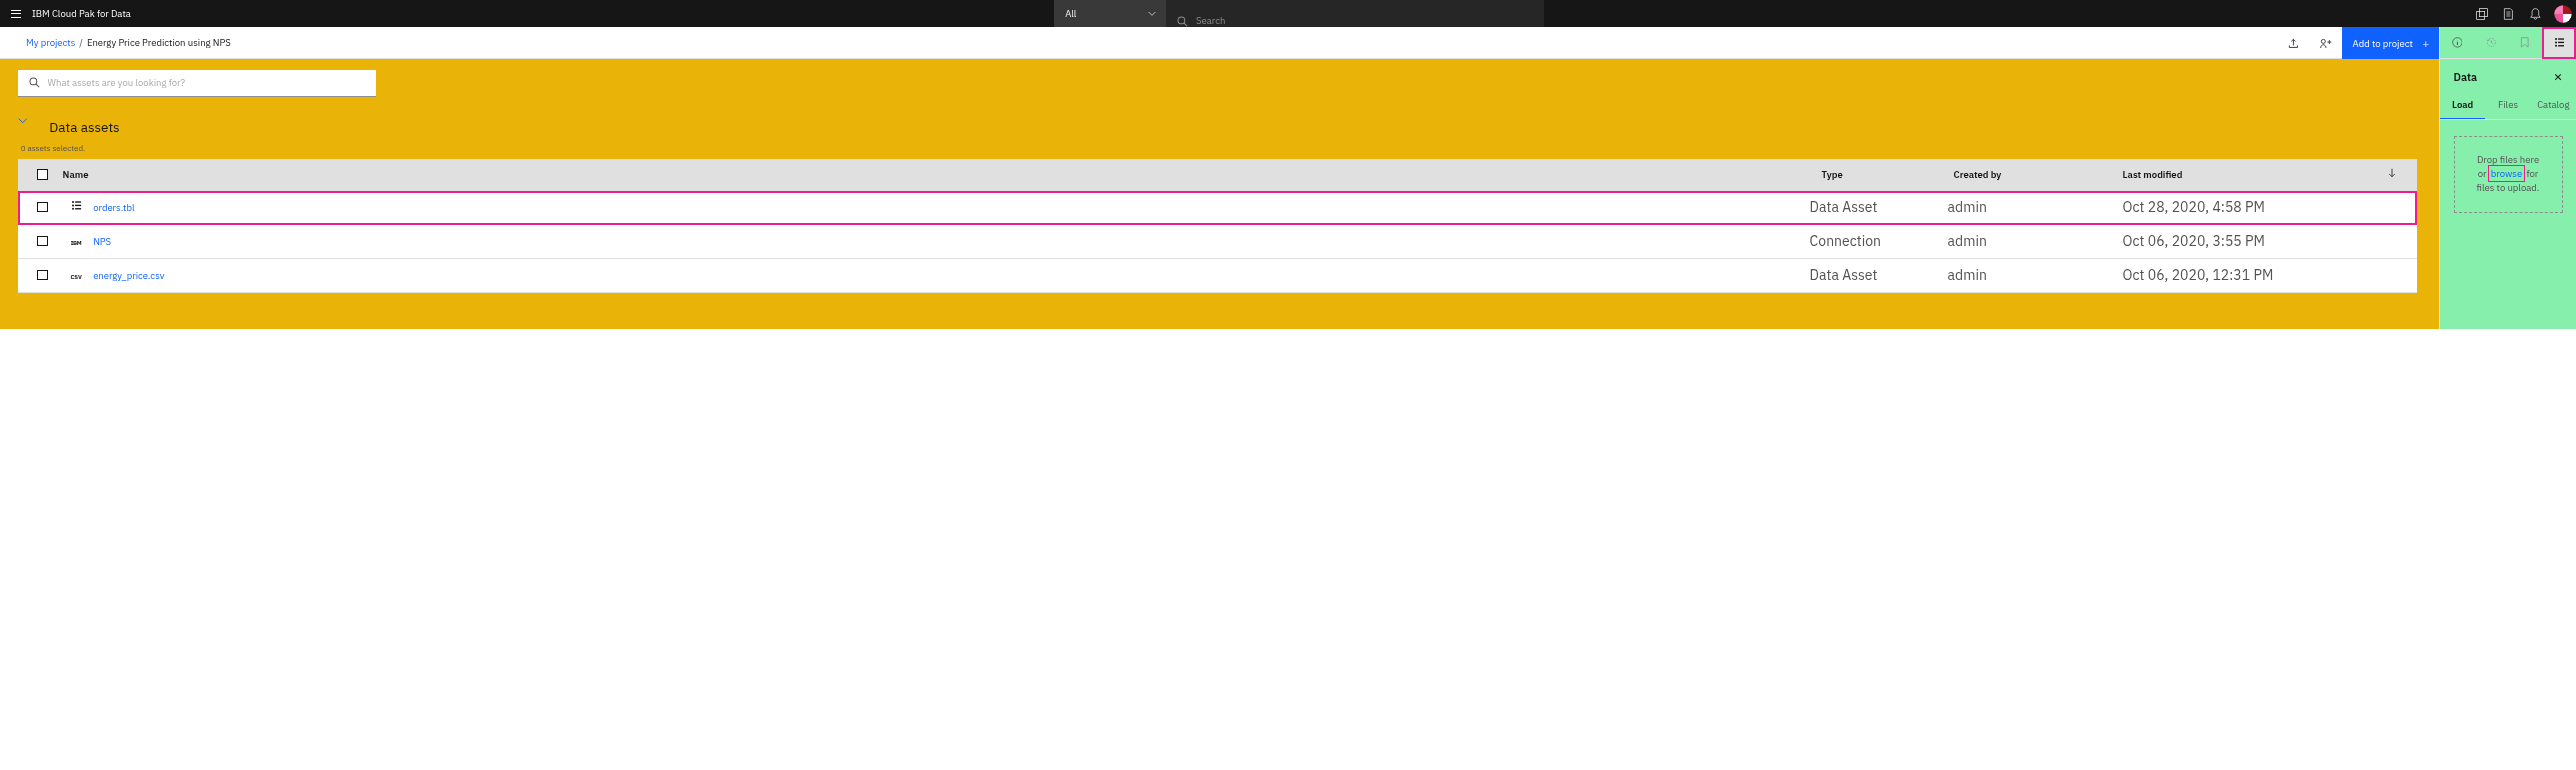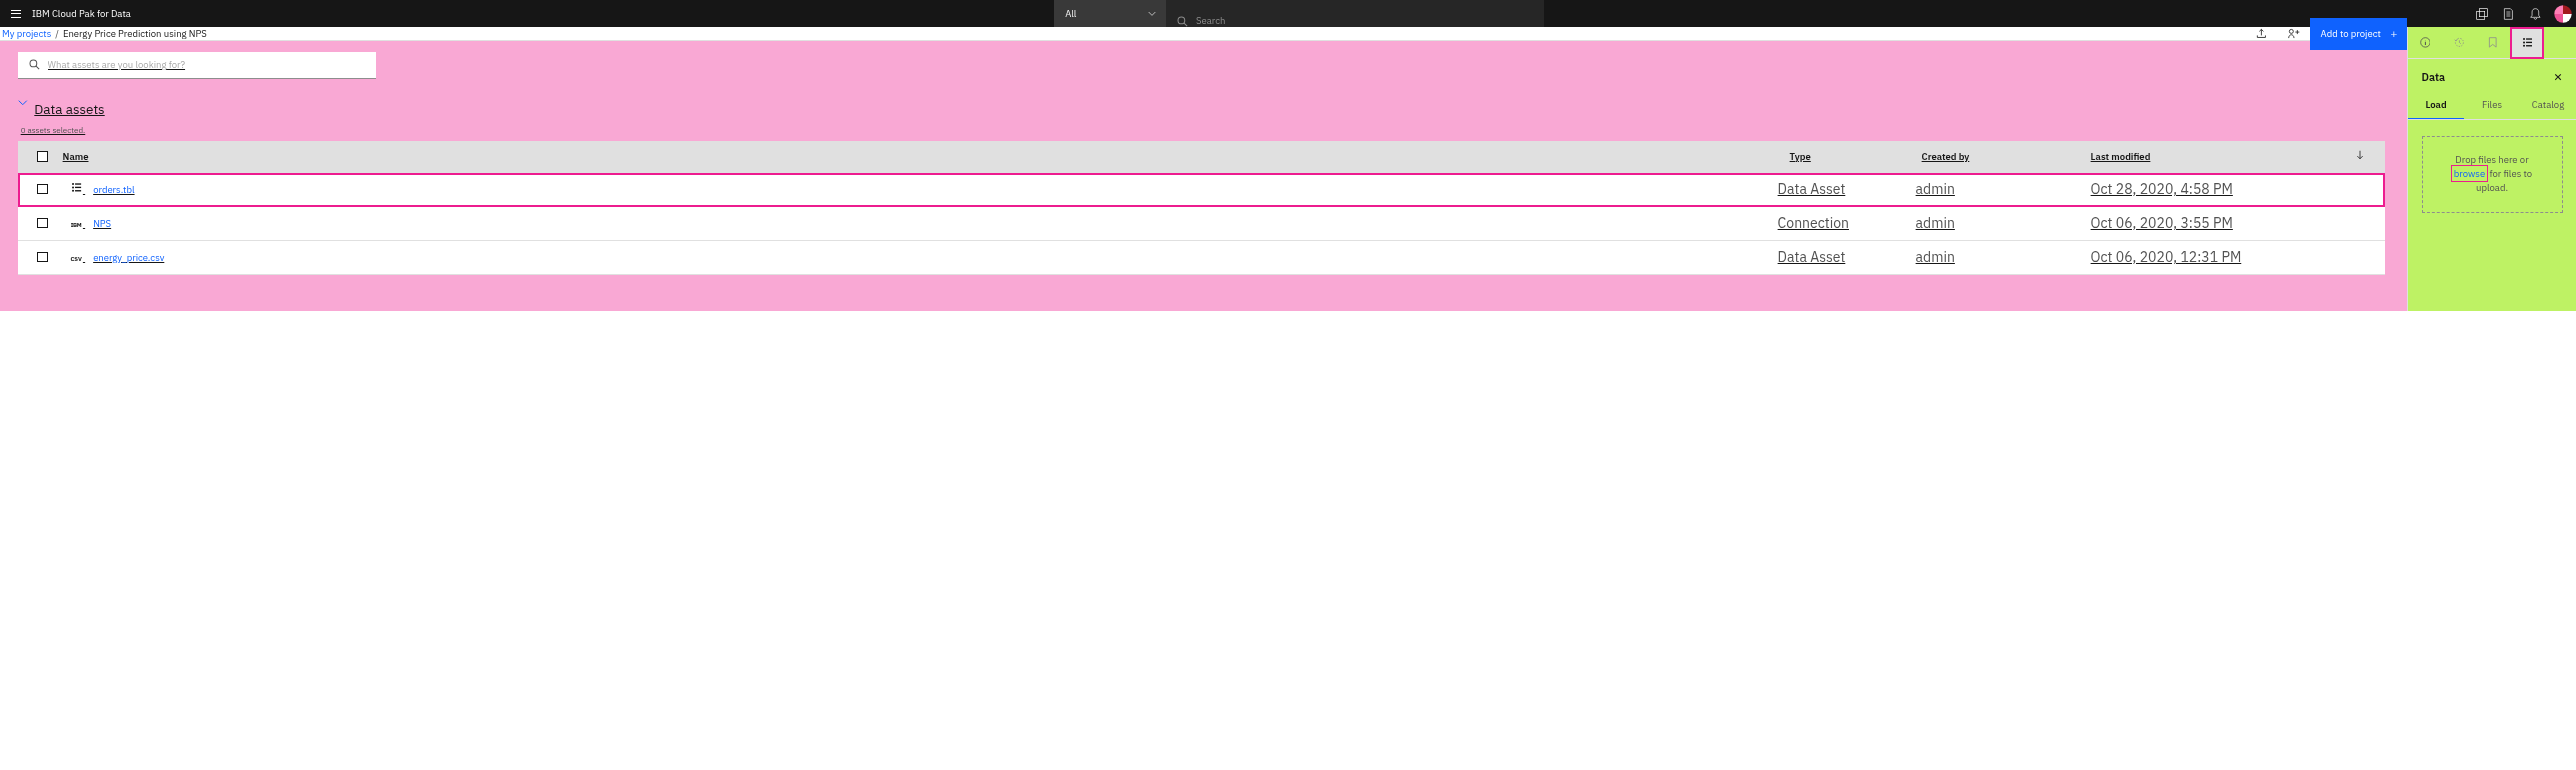--- a/index.html
+++ b/index.html
@@ -11,44 +11,44 @@
     .hamburger-lines span { display: block; height: 0.7px; background: #fff; }
     .app-title { font-size: 9.5px; color: #fff; }
     .top-spacer { flex: 1; }
     .filter-dropdown { background: #393939; height: 27px; width: 112px; display: flex; align-items: center; justify-content: space-between; padding: 0 10.8px; color: #f4f4f4; cursor: pointer; }
     .search-bar { background: #262626; height: 27px; flex: 1; max-width: 378px; display: flex; align-items: flex-end; padding: 0 10.8px; }
     .search-bar input { background: transparent; border: none; color: #c6c6c6; font-size: 9.5px; outline: none; flex: 1; margin-left: 8px; }
     .search-bar input::placeholder { color: #8d8d8d; }
     .top-icon { width: 27px; height: 27px; display: flex; align-items: center; justify-content: center; cursor: pointer; }
     .avatar-icon { width: 20px; height: 20px; }
     
-    .sub-header { height: 14px; display: flex; align-items: center; border-bottom: 0.7px solid #e0e0e0; padding-left: 2px; }
+    .sub-header { height: 32px; display: flex; border-bottom: 0.7px solid #e0e0e0; padding-left: 26px; }
     .breadcrumb { display: flex; align-items: center; font-size: 9.5px; }
     .breadcrumb a { color: #0f62fe; text-decoration: none; }
     .breadcrumb-sep { margin: 0 4px; color: #525252; }
     .breadcrumb-current { color: #161616; }
     .sub-header-spacer { flex: 1; }
     .sub-header-icon { width: 32px; height: 32px; display: flex; align-items: center; justify-content: center; cursor: pointer; }
     .add-to-project-btn { background: #0f62fe; color: #fff; height: 32px; padding: 0 9.5px 0 10.8px; display: flex; align-items: center; gap: 9.5px; cursor: pointer; border: none; font-size: 9.5px; }
     .plus-icon { font-size: 12px; font-weight: 300; }
     
     .main-area { display: flex; }
     .content-area { flex: 1; }
     
     .tabs { display: flex; border-bottom: 0.7px solid #e0e0e0; padding-left: 11.5px; background: #fff; }
     .tab { padding: 0 10.8px; height: 32px; display: flex; align-items: center; font-size: 9.5px; color: #525252; cursor: pointer; border-bottom: 1.4px solid transparent; min-width: 84px; }
     .tab.active { border-bottom-color: #0f62fe; color: #161616; font-weight: 600; }
     .tab.highlighted { outline: 2.7px solid #ed1c8f; outline-offset: -2.7px; }
     
-    .content-body { background: #f9a8d4; padding: 10.8px 21.6px 21.6px 18px; min-height: 270px; text-decoration: underline; }
+    .content-body { background: #eab308; padding: 10.8px 21.6px 21.6px 18px; min-height: 270px; }
     .asset-search { background: #fff; border-bottom: 0.7px solid #8d8d8d; height: 27px; width: 358px; display: flex; align-items: center; padding: 0 10.8px; }
     .asset-search input { border: none; outline: none; font-size: 9.5px; flex: 1; margin-left: 8px; color: #161616; }
     .asset-search input::placeholder { color: #a8a8a8; }
     
-    .section-header { display: flex; align-items: flex-start; margin-top: 21.6px; margin-bottom: 6.8px; }
+    .section-header { display: flex; align-items: flex-start; margin-top: 21.6px; margin-bottom: 6.8px; gap: 15px; }
     .section-header h2 { font-size: 13.5px; font-weight: 400; color: #161616; margin-left: 6.8px; }
     .chevron-icon { color: #0f62fe; }
     .selection-count { font-size: 8px; color: #525252; margin-top: 2.7px; margin-left: 2.7px; }
     
     .data-table { width: 100%; margin-top: 5.4px; }
     .table-header { background: #e0e0e0; height: 32px; display: flex; align-items: center; padding: 0 10.8px; }
     .col-checkbox { width: 27px; display: flex; align-items: center; justify-content: center; }
     .col-name { flex: 1; padding-left: 6.8px; }
     .col-type { width: 132px; }
     .col-created { width: 169px; }
@@ -57,21 +57,21 @@
     .checkbox { width: 10.8px; height: 10.8px; border: 0.7px solid #161616; background: #fff; cursor: pointer; }
     
     .table-row { background: #fff; height: 34px; display: flex; align-items: center; padding: 0 10.8px; border-bottom: 0.7px solid #e0e0e0; }
     .table-row.highlighted { outline: 2.7px solid #ed1c8f; outline-offset: -2.7px; }
     .asset-icon { margin-left: 6.8px; width: 13.5px; display: inline-flex; align-items: center; justify-content: center; }
     .asset-link { color: #0f62fe; text-decoration: none; margin-left: 8px; }
     .cell-text { font-size: 14px; color: #525252; margin-left: 6px; }
     .ibm-badge { font-size: 6px; font-weight: 700; color: #161616; letter-spacing: -0.3px; }
     .csv-badge { font-size: 6px; font-weight: 700; color: #161616; }
     
-    .side-panel { width: 169px; border-left: 0.7px solid #e0e0e0; background: #bef264; }
+    .side-panel { width: 137px; border-left: 0.7px solid #e0e0e0; background: #86efac; }
     .side-panel-icons { height: 32px; display: flex; align-items: center; border-bottom: 0.7px solid #e0e0e0; }
     .side-icon { width: 34px; height: 32px; display: flex; align-items: center; justify-content: center; cursor: pointer; }
     .side-icon.selected { background: #e0e0e0; }
     .side-icon.highlighted { outline: 2.7px solid #ed1c8f; outline-offset: -2px; }
     
     .data-panel-header { display: flex; align-items: center; justify-content: space-between; padding: 10.8px 13.5px 8px 13.5px; }
     .data-panel-header h3 { font-size: 10.8px; font-weight: 600; }
     .close-icon { cursor: pointer; font-size: 10.8px; }
     
     .data-tabs { display: flex; border-bottom: 0.7px solid #e0e0e0; }

